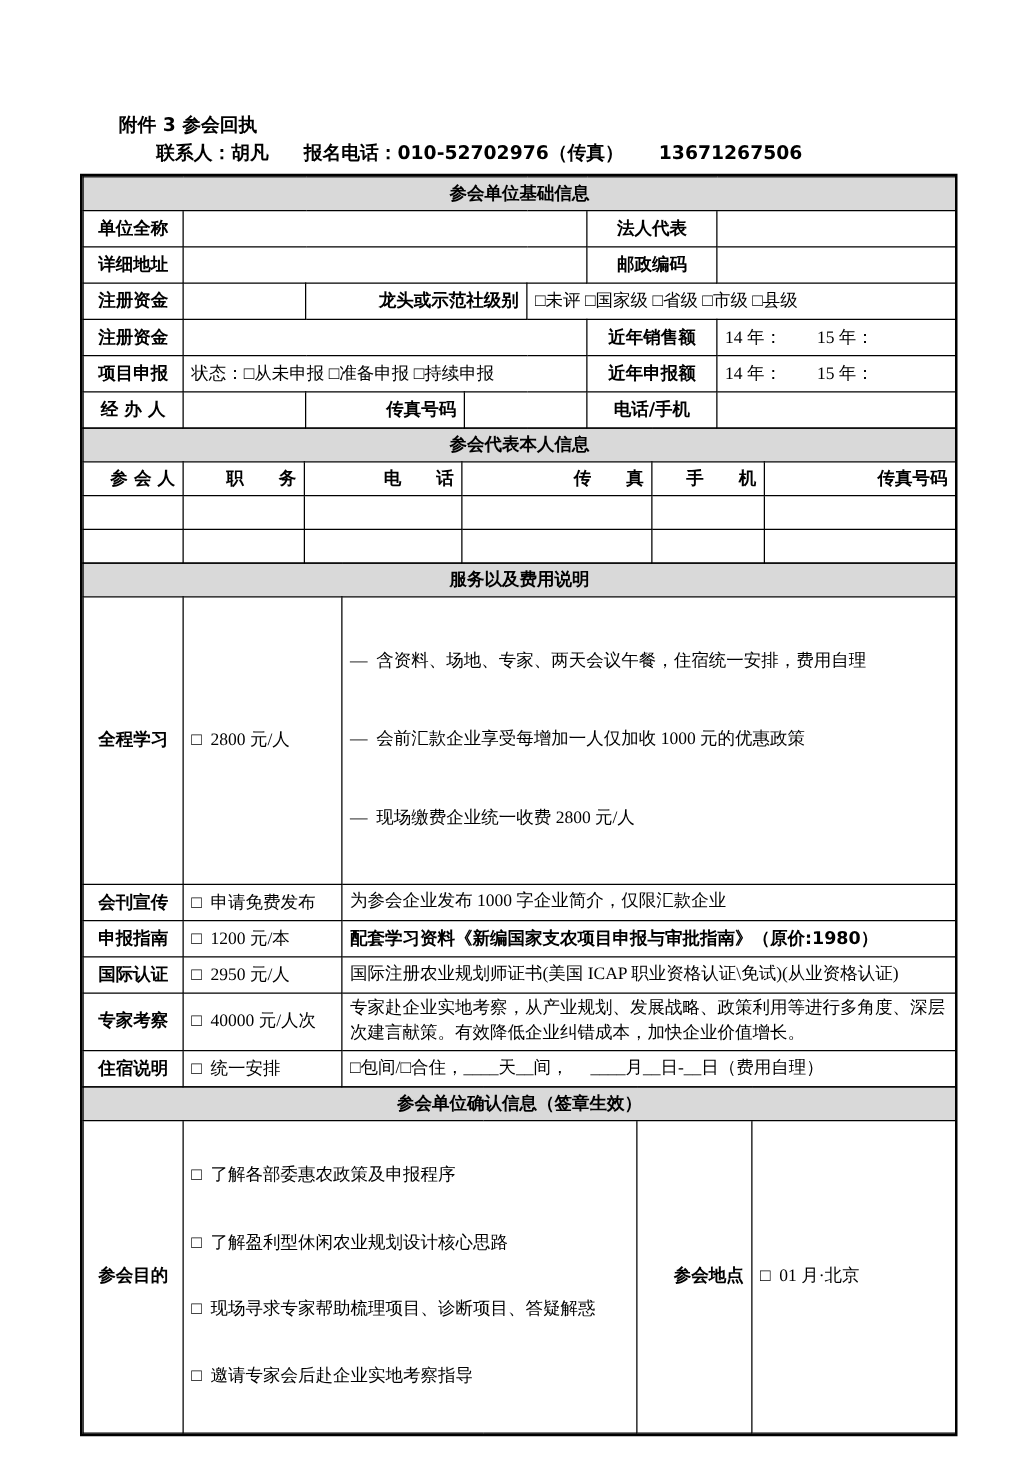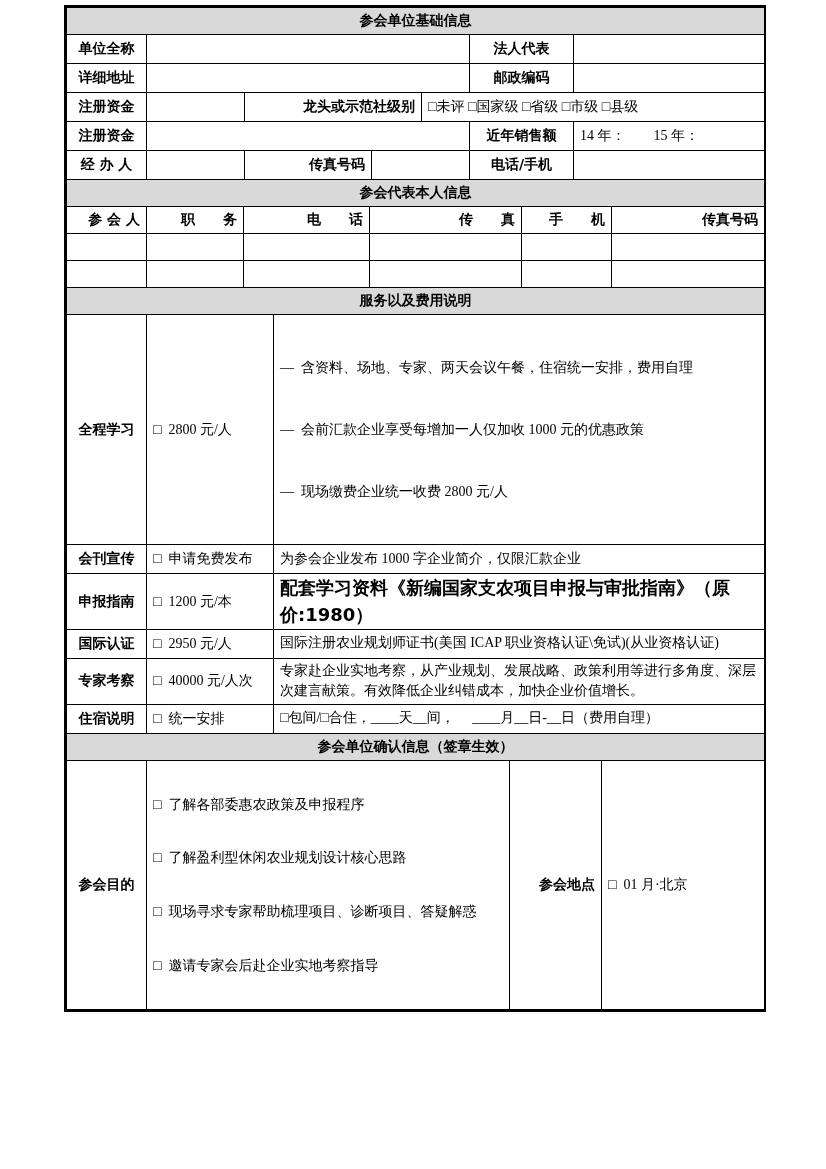--- a/index.html
+++ b/index.html
@@ -37,29 +37,33 @@
   td.lblc{
     font-family:"DejaVu Sans","Liberation Sans",sans-serif;font-weight:bold;
     text-align:right;
   }
   tr.h29{height:29px;} tr.h27{height:27px;} tr.h64{height:64px;}
   tr.h46{height:46px;} tr.h84{height:84px;}
   td.opt{white-space:pre-wrap;}
   td.desc{line-height:1.45;}
   td.desc.b{
     font-family:"DejaVu Sans","Liberation Sans",sans-serif;
-    font-weight:bold;font-size:18px;
+    font-weight:bold;font-size:14px;
   }
   .mline div{line-height:1.55;}
 </style>
 </head>
 <body>
 
 <div class="page">
 
+  <div class="doc-header">
+    <div class="doc-title">附件 3 参会回执</div>
+    <div class="doc-contact"><span>联系人：胡凡</span><span>报名电话：010-52702976（传真）</span><span>13671267506</span></div>
+  </div>
 
   <div class="form">
 
     <table class="t">
       <colgroup>
         <col style="width:80px">
           <col style="width:98px">
           <col style="width:127px">
         <col style="width:50px">
           <col style="width:48px">
@@ -85,20 +89,26 @@
       <tr class="h29">
         <td class="lbl">注册资金</td>
         <td></td>
         <td class="lblc" colspan="2">龙头或示范社级别</td>
         <td colspan="3">□未评 □国家级 □省级 □市级 □县级</td>
       </tr>
       <tr class="h29">
         <td class="lbl">注册资金</td>
         <td colspan="4"></td>
         <td class="lbl">近年销售额</td>
+        <td>14 年：        15 年：</td>
+      </tr>
+      <tr class="h29">
+        <td class="lbl">项目申报</td>
+        <td colspan="4">状态：□从未申报 □准备申报 □持续申报</td>
+        <td class="lbl">近年申报额</td>
         <td>14 年：        15 年：</td>
       </tr>
       <tr class="h29">
         <td class="lbl">经 办 人</td>
         <td></td>
         <td class="lblc">传真号码</td>
         <td colspan="2"></td>
         <td class="lbl">电话/手机</td>
         <td></td>
       </tr>

